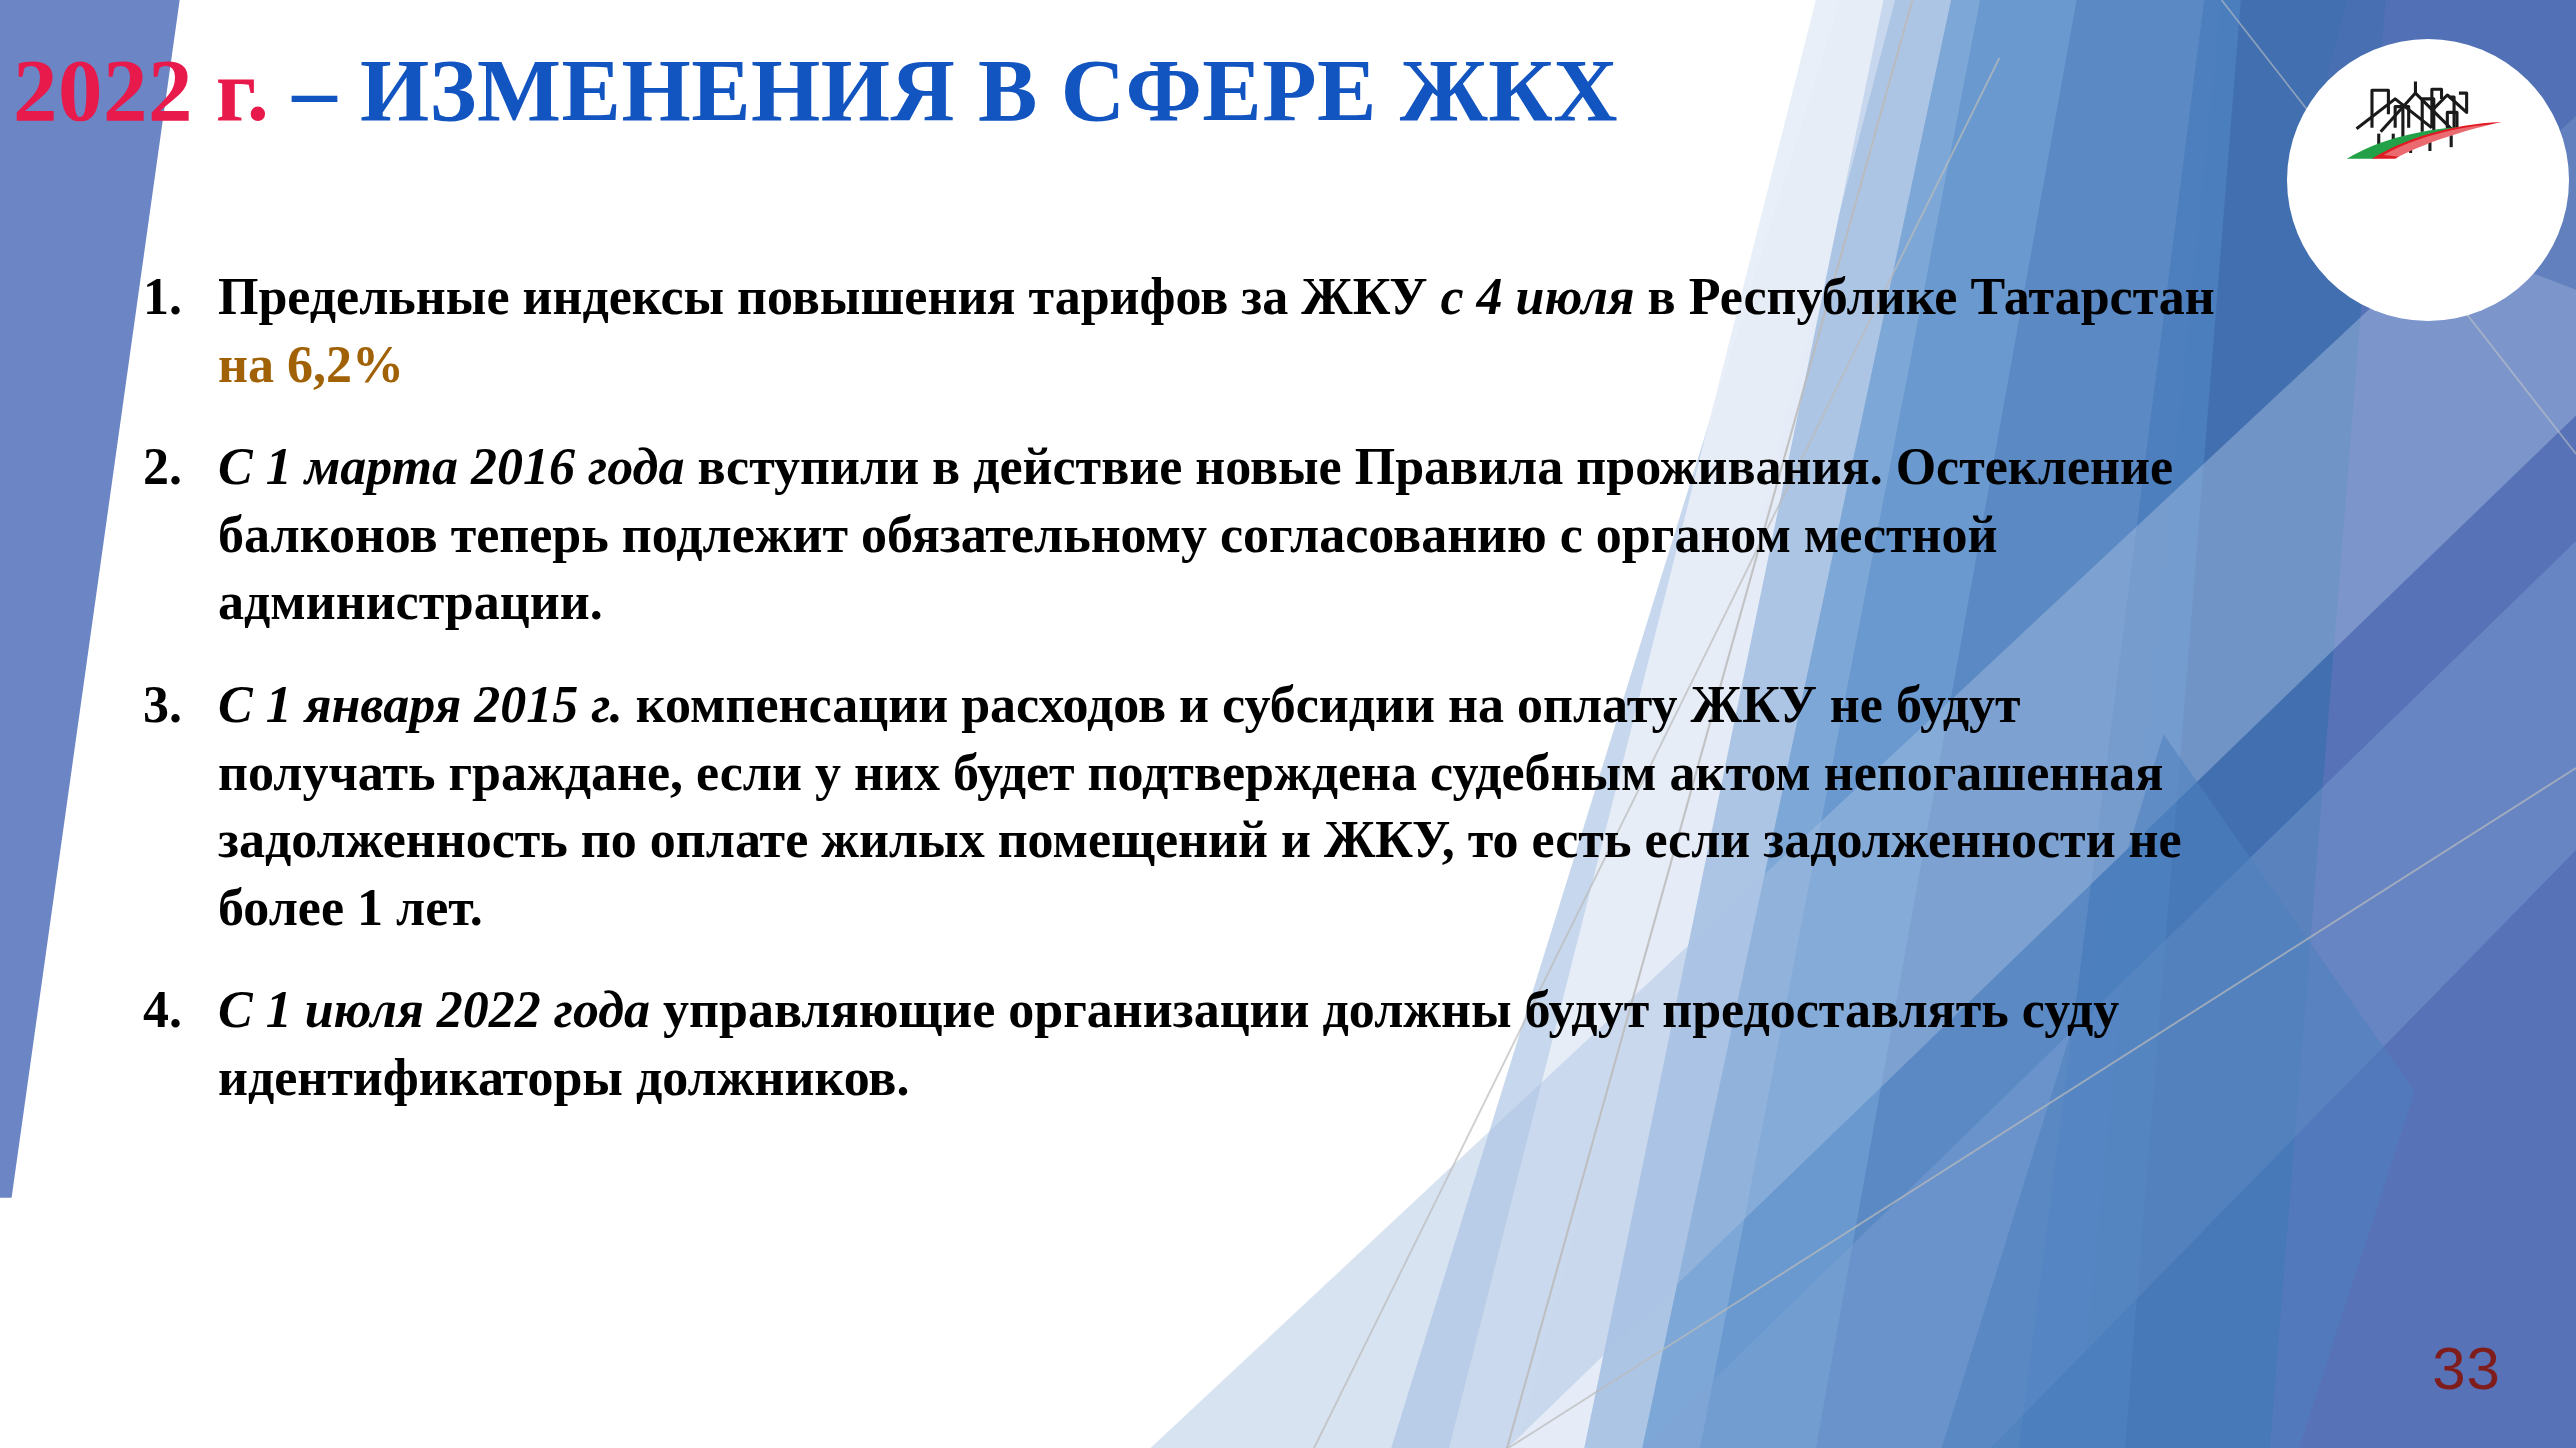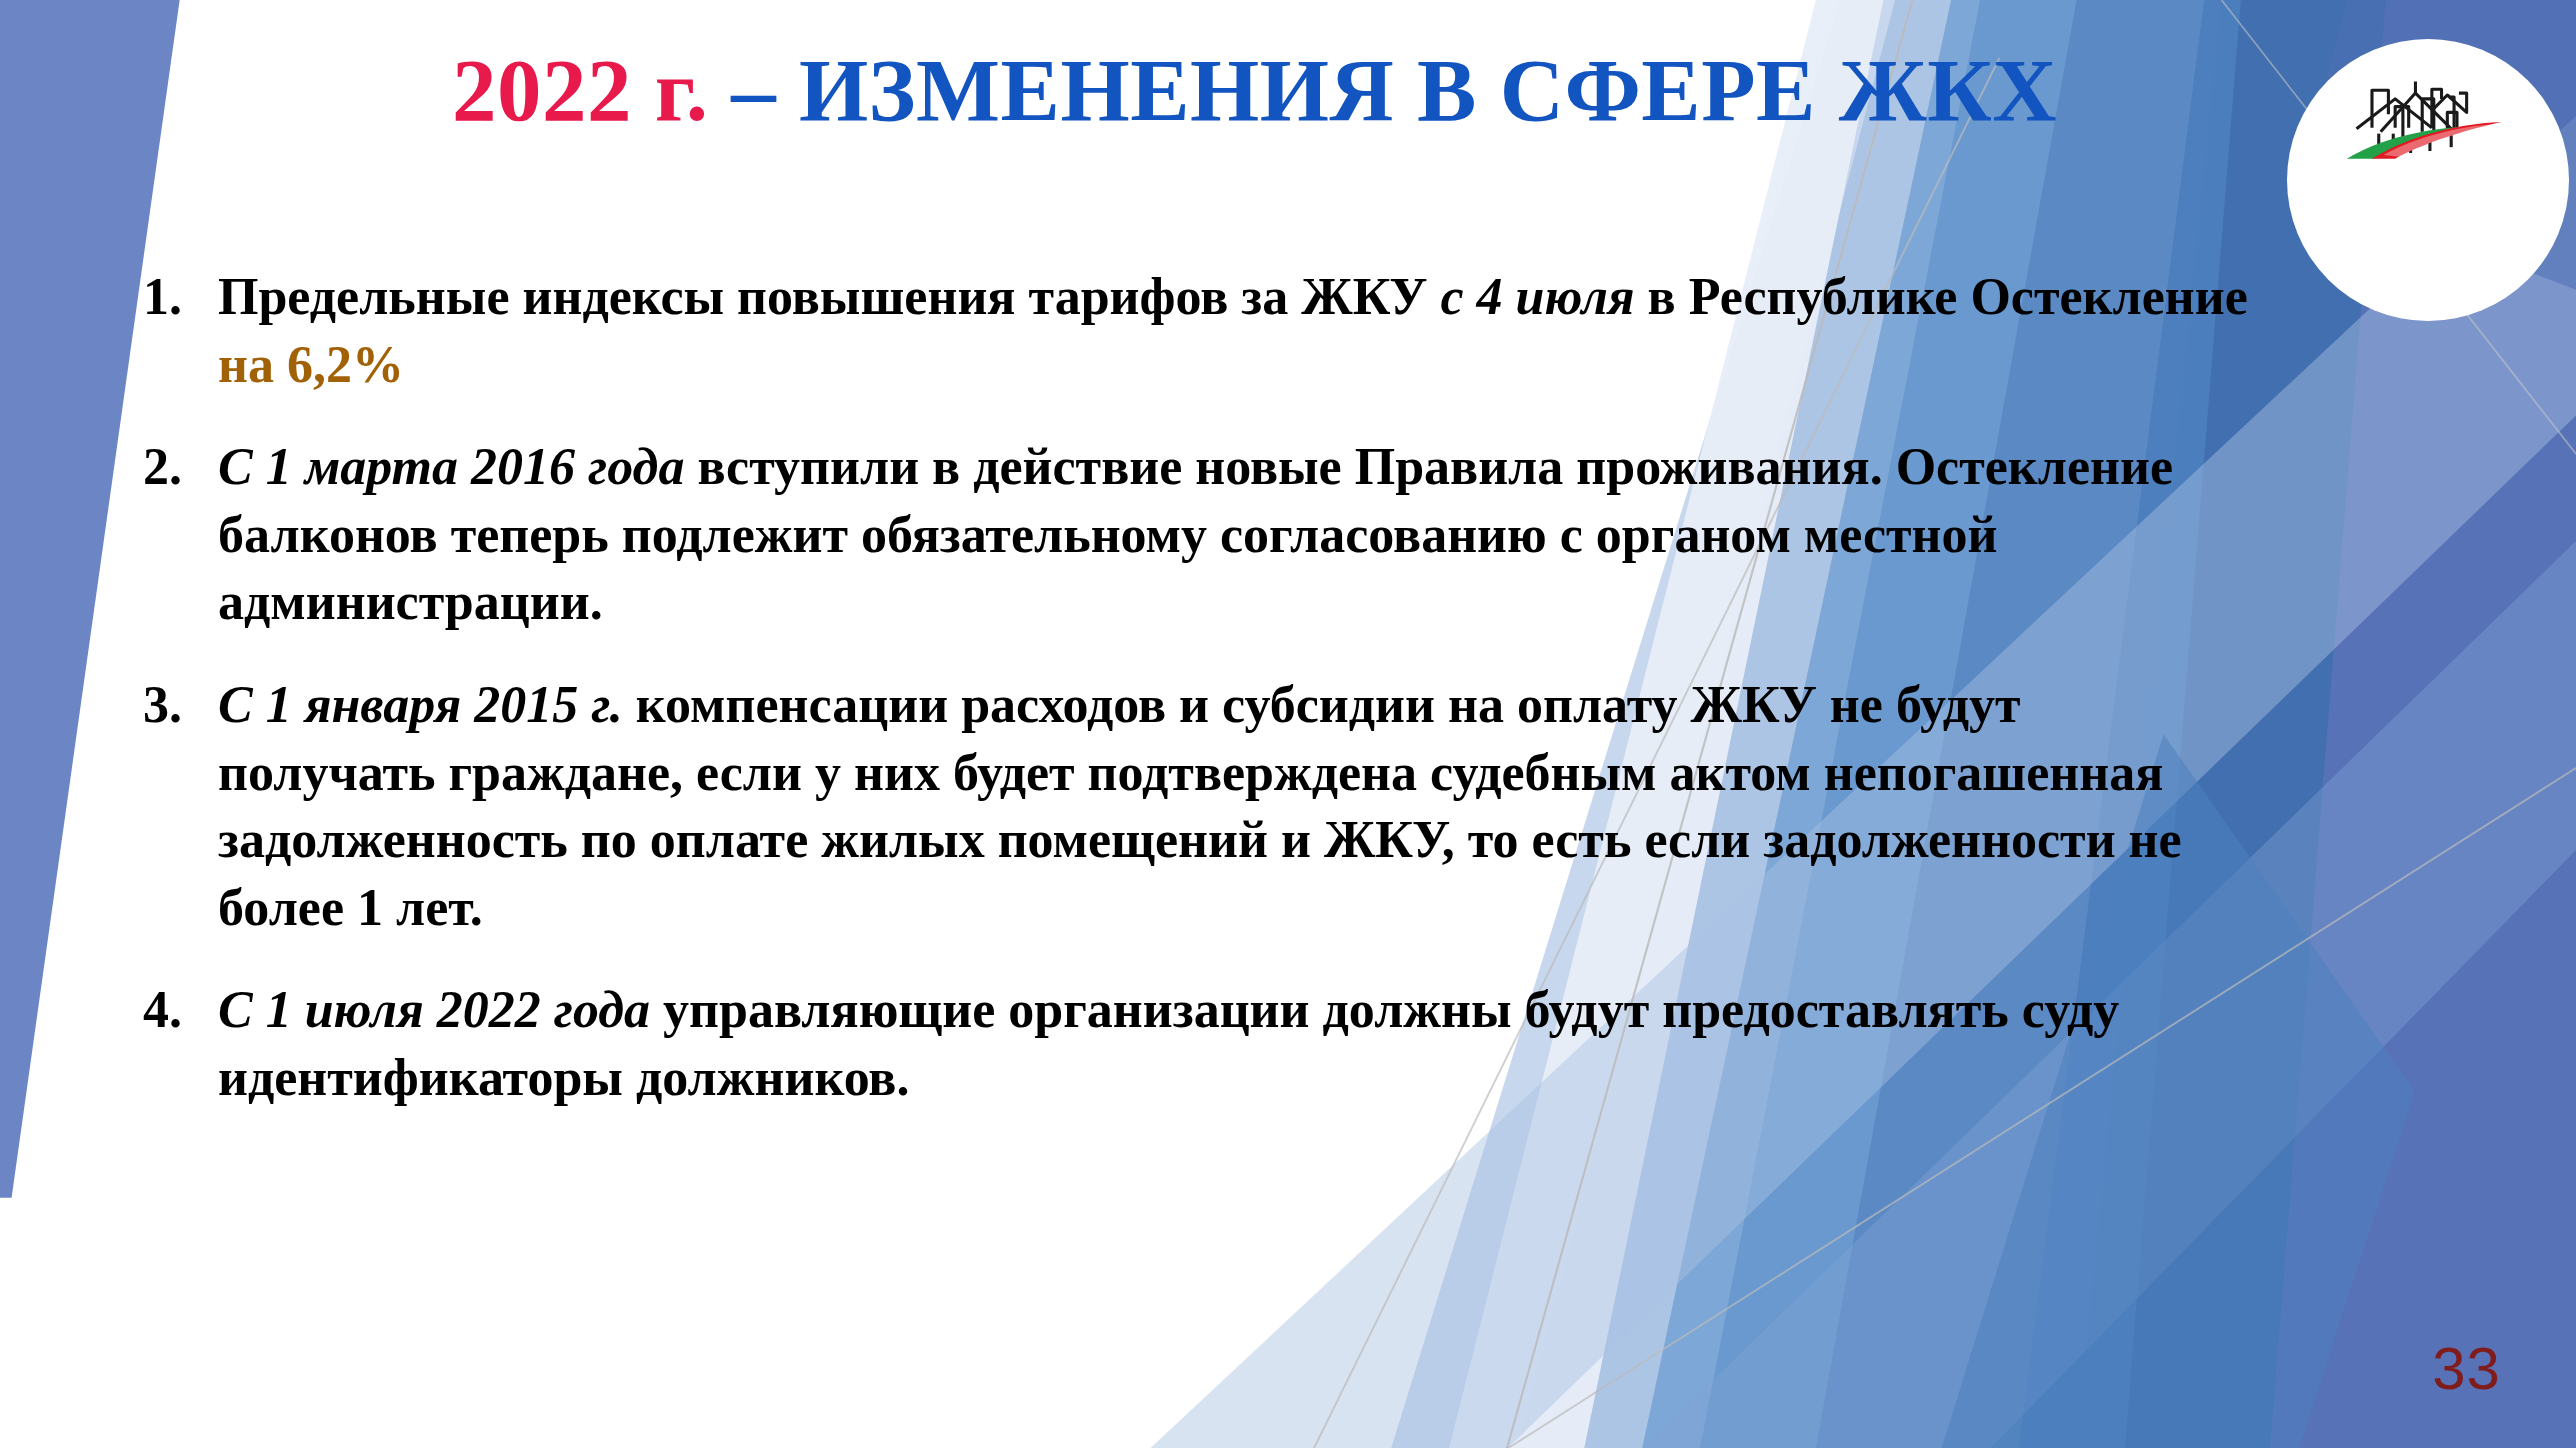--- a/index.html
+++ b/index.html
@@ -26,24 +26,24 @@
     inset: 0;
     width: 100%;
     height: 100%;
     z-index: 0;
     pointer-events: none;
   }
 
   
   #title-block {
     position: absolute;
-    left: 0;
+    left: 13px;
     top: 46px;
     width: 2057px;
-    text-align: right;
+    text-align: left;
     z-index: 5;
     white-space: nowrap;
   }
   .title-text {
     font-family: "Liberation Serif", "DejaVu Serif", serif;
     font-weight: 700;
     font-size: 89px;
     letter-spacing: 0.5px;
     line-height: 1.0;
   }
@@ -165,21 +165,21 @@
     <line x1="2300" y1="0" x2="2667" y2="470" stroke="#C8C8C8" stroke-width="1.8" opacity="0.55"></line>
   </svg>
 
   <div id="title-block">
     <span class="title-text" id="title-year">2022 г.</span><span class="title-text" id="title-dash"> – </span><span class="title-text" id="title-rest">ИЗМЕНЕНИЯ В СФЕРЕ ЖКХ</span>
   </div>
 
   <ol id="content-list">
       <li class="list-item">
         <span class="item-num">1.</span>
-        <span class="item-body"><span>Предельные индексы повышения тарифов за ЖКУ </span><span class="em-italic">с 4 июля</span><span> в Республике Остекление </span><span class="hl-red">на 6,2%</span></span>
+        <span class="item-body"><span>Предельные индексы повышения тарифов за ЖКУ </span><span class="em-italic">с 4 июля</span><span> в Республике Татарстан </span><span class="hl-red">на 6,2%</span></span>
       </li>
       <li class="list-item">
         <span class="item-num">2.</span>
         <span class="item-body"><span class="em-italic">С 1 марта 2016 года</span><span> вступили в действие новые Правила проживания. Остекление балконов теперь подлежит обязательному согласованию с органом местной администрации.</span></span>
       </li>
       <li class="list-item">
         <span class="item-num">3.</span>
         <span class="item-body"><span class="em-italic">С 1 января 2015 г.</span><span> компенсации расходов и субсидии на оплату ЖКУ не будут получать граждане, если у них будет подтверждена судебным актом непогашенная задолженность по оплате жилых помещений и ЖКУ, то есть если задолженности не более 1 лет.</span></span>
       </li>
       <li class="list-item">

